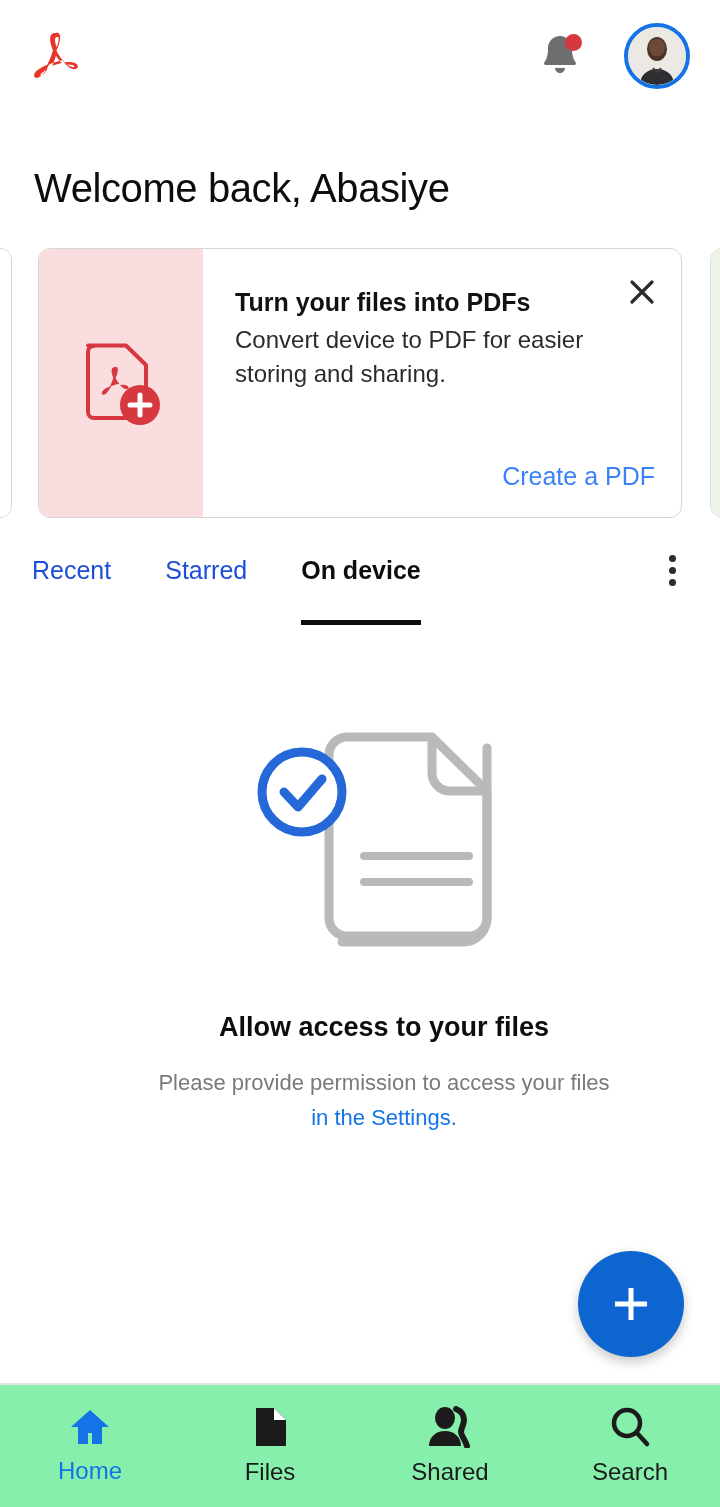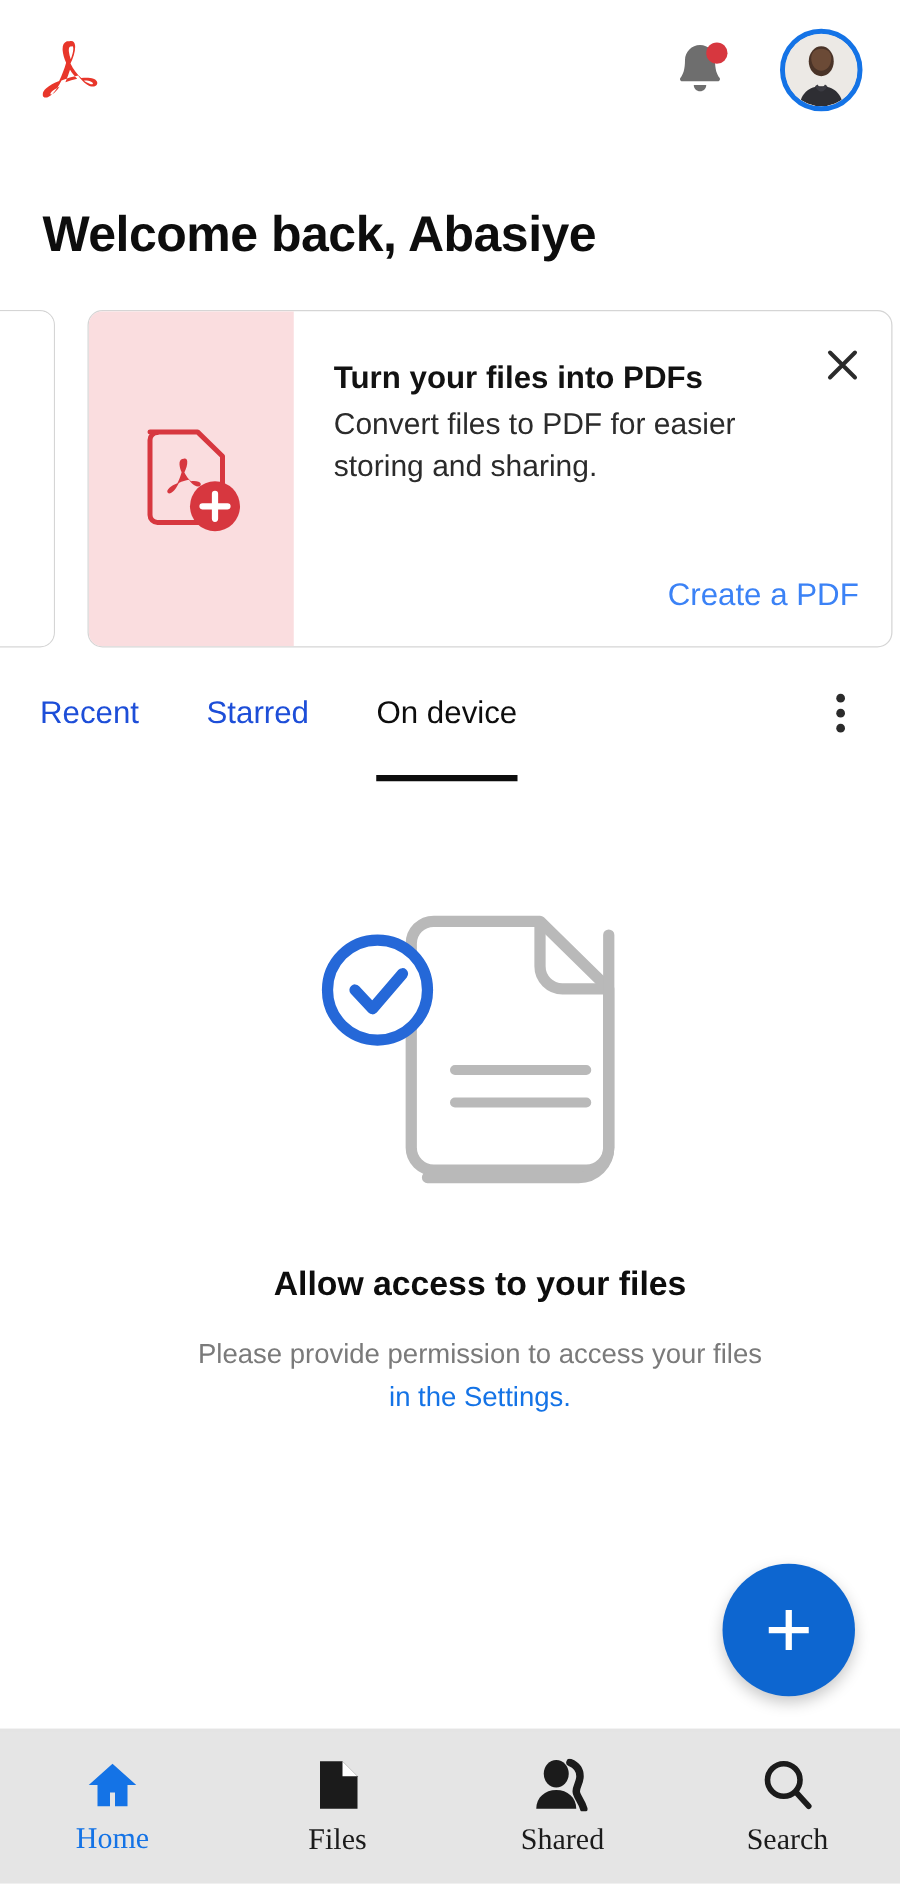--- a/index.html
+++ b/index.html
@@ -63,21 +63,21 @@
   .avatar-photo {
     position: absolute;
     inset: 0;
     border-radius: 50%;
     overflow: hidden;
   }
 
   
   .welcome {
     font-size: 40px;
-    font-weight: bold;
+    font-weight: normal;
     letter-spacing: -0.4px;
     padding: 54px 0 0 34px;
     color: #0d0d0d;
   }
 
   
   .carousel {
     margin-top: 37px;
     position: relative;
     height: 272px;
@@ -85,21 +85,20 @@
   .promo-card {
     position: absolute;
     top: 0;
     height: 270px;
     border: 1px solid #d5d5d5;
     border-radius: 12px;
     box-sizing: border-box;
     background: #ffffff;
     overflow: hidden;
     display: flex;
-    margin-left: 32px;
   }
   .card-peek-left {
     left: -58px;
     width: 70px;
   }
   .card-peek-right {
     left: 710px;
     width: 70px;
     border-color: #d9e2d2;
   }
@@ -168,21 +167,21 @@
     height: 84px;
   }
   .tab {
     font-size: 25px;
     color: #1d4ed8;
     padding: 0 0 4px 0;
     margin-right: 54px;
     position: relative;
   }
   .tab.active {
-    font-weight: normal;
+    font-weight: bold;
     color: #0d0d0d;
   }
   .tab.active::after {
     content: "";
     position: absolute;
     left: 0;
     right: 0;
     bottom: -36px;
     height: 5px;
     background: #0d0d0d;
@@ -246,25 +245,24 @@
     justify-content: center;
   }
 
   
   .bottom-nav {
     position: absolute;
     left: 0;
     right: 0;
     bottom: 0;
     height: 122px;
-    background: #e5e5e5;
+    background: #86efac;
     border-top: 2px solid #e4e4e4;
     display: flex;
     align-items: center;
-    font-family: Liberation Serif, serif;
   }
   .nav-item {
     flex: 1;
     display: flex;
     flex-direction: column;
     align-items: center;
     justify-content: center;
     gap: 10px;
   }
   .nav-label {
@@ -318,21 +316,21 @@
     <div class="card-icon-panel">
       <svg width="86" height="92" viewBox="0 0 86 92" aria-hidden="true">
         <path d="M10 8.5h38l20 19.5v47a6 6 0 0 1-6 6H16a6 6 0 0 1-6-6v-60a6 6 0 0 1 6-6z" fill="none" stroke="#D7373F" stroke-width="4" stroke-linejoin="round"></path>
         <path d="M37 30c1.6-.6 2.7.4 2.8 2.2.2 2.5-.8 5.6-2.3 8.7 1.4 2.8 3.3 5.4 5.3 7.1 2.2-.3 4.4-.2 6 .4 1.9.7 2.3 2.2 1.4 3.2-1 1-2.8.8-4.7-.4-1.6-1-3.1-2.6-4.3-4.4-2.6.5-5.5 1.3-8.1 2.5-1.4 2.8-3.1 5.3-4.7 6.9-1.7 1.5-3.3 2-4.2 1-.9-.9-.3-2.6 1.4-4.1 1.5-1.3 3.8-2.6 6.3-3.5 1.3-2.8 2.6-5.9 3.4-8.9-1-2.2-1.6-4.4-1.7-6.2-.1-2.2.5-3.7 2.1-4.3z" fill="#D7373F"></path>
         <circle cx="62" cy="68" r="20" fill="#D7373F"></circle>
         <path d="M62 58v20M52 68h20" stroke="#ffffff" stroke-width="5" stroke-linecap="round"></path>
       </svg>
     </div>
     <div class="card-body">
       <div class="card-title">Turn your files into PDFs</div>
-      <div class="card-desc">Convert files to PDF for easier storing and sharing.</div>
+      <div class="card-desc">Convert device to PDF for easier storing and sharing.</div>
       <div class="card-close">
         <svg width="26" height="26" viewBox="0 0 26 26" aria-hidden="true">
           <path d="M3 3l20 20M23 3L3 23" stroke="#2b2b2b" stroke-width="3.2" stroke-linecap="round"></path>
         </svg>
       </div>
       <div class="card-cta">Create a PDF</div>
     </div>
   </div>
 
   <div class="promo-card card-peek-right">

